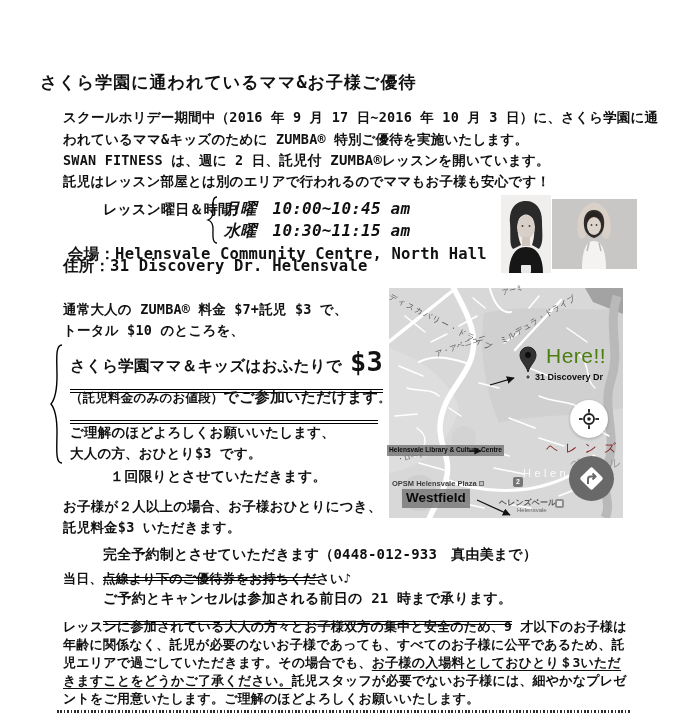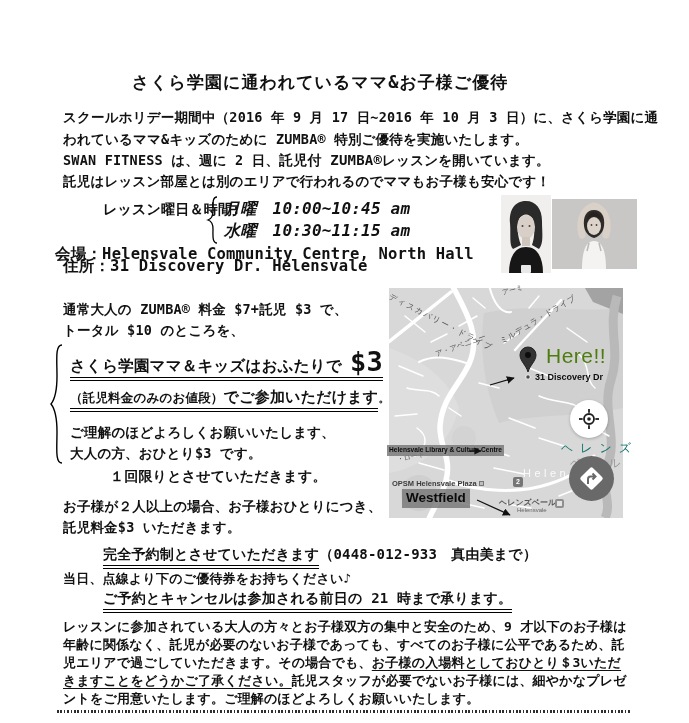--- a/index.html
+++ b/index.html
@@ -1,23 +1,23 @@
 <!DOCTYPE html>
 <html><head>
 <meta charset="utf-8">
 <style>
   * { margin:0; padding:0; box-sizing:border-box; }
   html,body { width:689px; height:723px; }
   body { position:relative; background:#fff; color:#111;
          font-family:"DejaVu Sans Mono","DejaVu Sans",sans-serif; overflow:hidden; }
   .ln { position:absolute; white-space:nowrap; font-weight:700; font-size:13.5px; letter-spacing:.2px; }
-  .title { position:absolute; left:40px; top:71px; width:560px; text-align:center;
+  .title { position:absolute; left:40px; top:71px; width:560px; 
            font-size:17px; font-weight:700; letter-spacing:1px; }
   .fs14 { font-size:14px;margin-left:40px; } .fs16 { font-size:16px;font-style:italic; } .fs155 { font-size:15.5px; } .fs13 { font-size:13px; }
-  .dul { border-bottom:4px double #000; padding-bottom:3px;text-align:center; }
+  .dul { border-bottom:4px double #000; padding-bottom:15px;text-align:center; }
   .sul { text-decoration:underline; text-underline-offset:3px; }
   .big3 { font-size:27px; line-height:1; margin-left:8px; }
   .small-note { font-size:12.5px; }
   .brace { position:absolute; }
   .photo { position:absolute; }
   .map { position:absolute; left:389px; top:288px; width:234px; height:230px;
          background:#d8d8d8; overflow:visible; font-family:"Liberation Sans",sans-serif; }
   .map svg.base { position:absolute; left:0; top:0; }
   .maplabel { position:absolute; background:rgba(122,122,122,.85); color:#0b0b0b;
               font-weight:700; white-space:nowrap; line-height:1.3; }
@@ -42,21 +42,21 @@
 <div class="ln" style="left:63px;top:131px">われているママ&amp;キッズのために ZUMBA® 特別ご優待を実施いたします。</div>
 <div class="ln" style="left:63px;top:152px"><span>SWAN FITNESS は、週に 2 日、</span><span style="font-size:14px">託児付 ZUMBA®</span><span>レッスンを開いています。</span></div>
 <div class="ln" style="left:63px;top:173px">託児はレッスン部屋とは別のエリアで行われるのでママもお子様も安心です！</div>
 
 <div class="ln fs14" style="left:63px;top:201px">レッスン曜日＆時間:</div>
 <svg class="brace" style="left:206px;top:196px" width="14" height="48" viewBox="0 0 14 48">
   <path d="M11,1 C6,1 7,9 7,15 C7,20 5,23 2,24 C5,25 7,28 7,33 C7,39 6,47 11,47" fill="none" stroke="#000" stroke-width="1.3"></path>
 </svg>
 <div class="ln fs16" style="left:224px;top:199px">月曜　10:00~10:45 am</div>
 <div class="ln fs16" style="left:224px;top:221px">水曜　10:30~11:15 am</div>
-<div class="ln fs155" style="left:55px;top:244px"><span>会場：</span><span>Helensvale Community Centre, North Hall</span></div>
+<div class="ln fs155" style="left:68px;top:244px"><span>会場：</span><span>Helensvale Community Centre, North Hall</span></div>
 <div class="ln fs155" style="left:63px;top:256px"><span>住所：</span><span>31 Discovery Dr. Helensvale</span></div>
 
 <svg class="photo" style="left:501px;top:195px" width="50" height="78">
   <rect width="50" height="78" fill="#f0efed"></rect>
   <path d="M25,6 C13,6 8,16 9,28 C10,40 8,50 12,54 L20,50 C16,40 16,30 18,24 C22,18 28,18 32,24 C34,30 34,42 31,50 L38,54 C43,48 41,38 41,26 C41,14 35,6 25,6 Z" fill="#2a2a2a"></path>
   <ellipse cx="25" cy="32" rx="9" ry="12" fill="#d8d0c8"></ellipse>
   <circle cx="21.5" cy="31" r="1" fill="#4a4038"></circle>
     <circle cx="28.5" cy="31" r="1" fill="#4a4038"></circle>
   <rect x="21" y="42" width="8" height="9" fill="#cfc6bd"></rect>
   <path d="M8,78 C8,62 14,52 25,52 C36,52 42,62 42,78 Z" fill="#161616"></path>
@@ -119,21 +119,21 @@
       </g>
     </g>
   </svg>
 
   <div class="roadlbl" style="left:3px;top:3px;font-size:8px;letter-spacing:1.5px;transform:rotate(27deg)">ディスカバリー・ドライブ</div>
   <div class="roadlbl" style="left:109px;top:49px;font-size:8px;letter-spacing:.5px;transform:rotate(-31deg)">ミルデュラ・ドライブ</div>
   <div class="roadlbl" style="left:45px;top:62px;font-size:7.5px;transform:rotate(-20deg)">ア・アベニュー</div>
   <div class="roadlbl" style="left:112px;top:0px;font-size:7px;transform:rotate(-15deg)">アーミ</div>
   <div class="roadlbl" style="left:7px;top:167px;font-size:7px;transform:rotate(-12deg)">・ロード</div>
 
-  <div class="bigtxt" style="left:172px;top:152px;font-size:12px;letter-spacing:7px;color:#0f766e">ヘレンズ</div>
+  <div class="bigtxt" style="left:157px;top:152px;font-size:12px;letter-spacing:7px;color:#7f1d1d">ヘレンズ</div>
   <div class="bigtxt" style="left:181px;top:167px;font-size:12px;letter-spacing:7px;color:#9b9b9b">ベール</div>
   <div class="bigtxt" style="left:134px;top:179px;font-size:11px;letter-spacing:3.5px;color:#fafafa">Helensval</div>
   <div class="bigtxt" style="left:3px;top:191px;font-size:7.5px;font-weight:700;color:#3c3c3c"><span>OPSM Helensvale Plaza</span> <span style="display:inline-block;width:5px;height:5px;border:1px solid #777;background:#bdbdbd"></span></div>
 
   <div class="maplabel" style="left:-2px;top:157px;font-size:6.6px;padding:1px 2px">Helensvale Library &amp; Culture Centre</div>
   <div class="maplabel" style="left:13px;top:201px;font-size:13.5px;padding:0 4px 1px">Westfield</div>
 
   <div class="bigtxt" style="left:157px;top:56px;font-size:21px;color:#4d7c0f;letter-spacing:.5px">Here!!</div>
   <div class="bigtxt" style="left:146px;top:84px;font-size:9px;font-weight:700;color:#0d0d0d">31 Discovery Dr</div>
   <svg style="position:absolute;left:130px;top:58px" width="18" height="36" viewBox="0 0 18 36">

